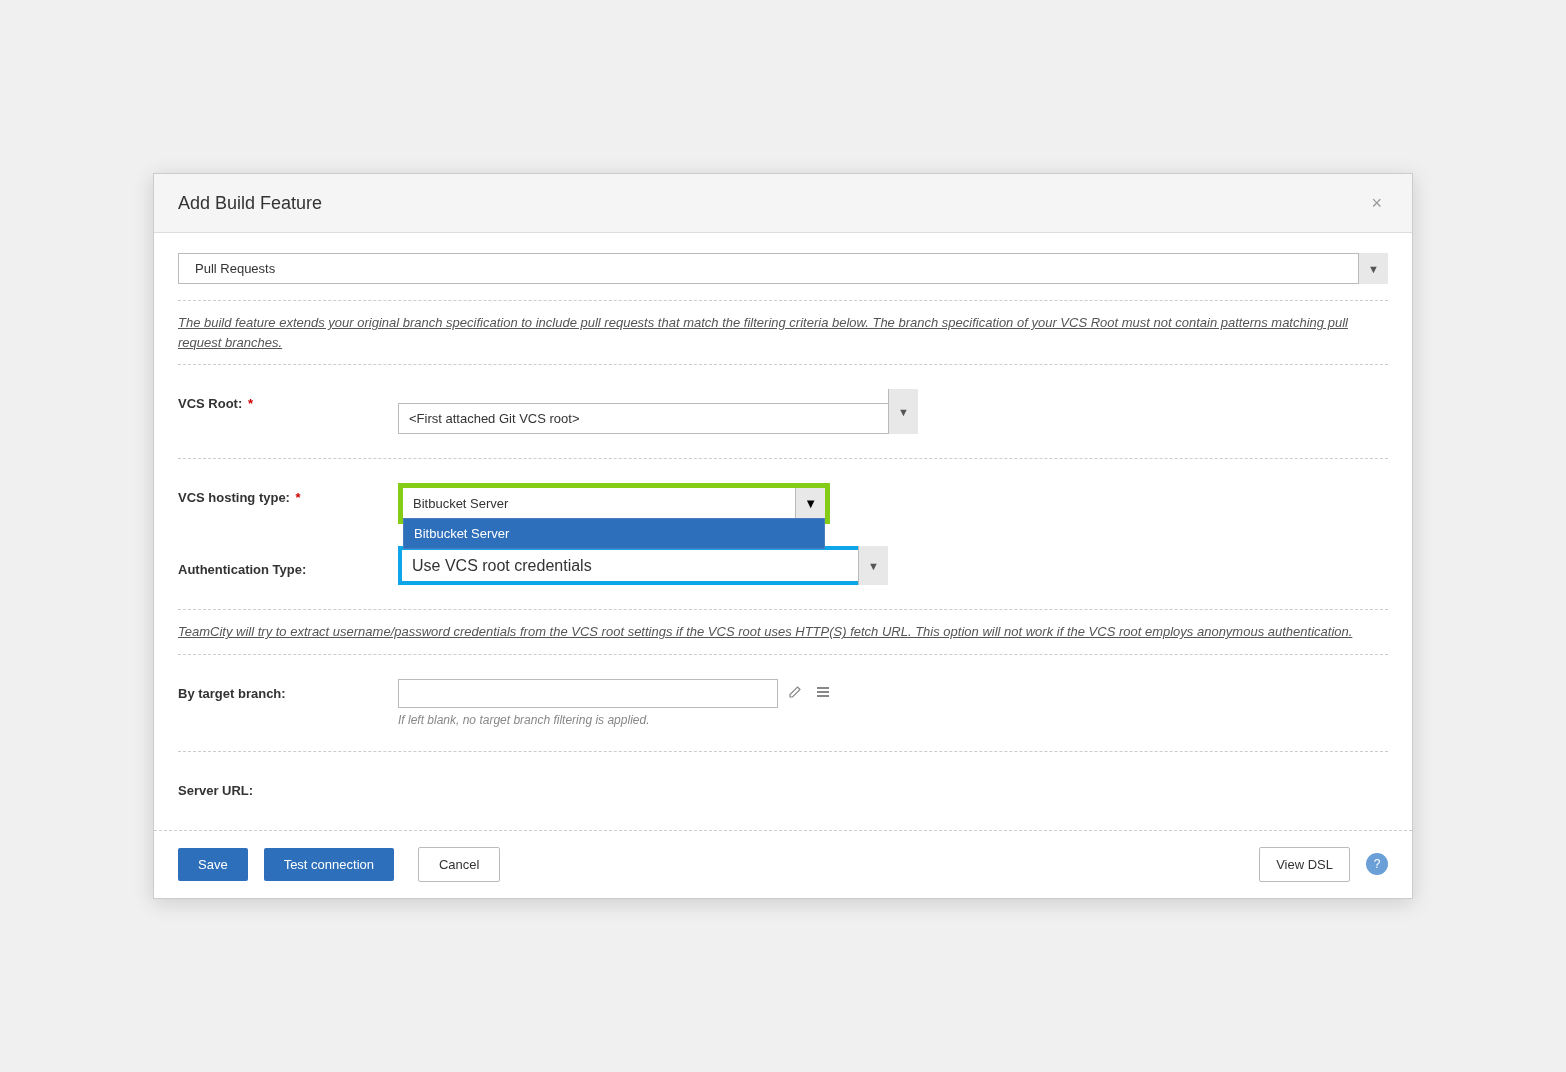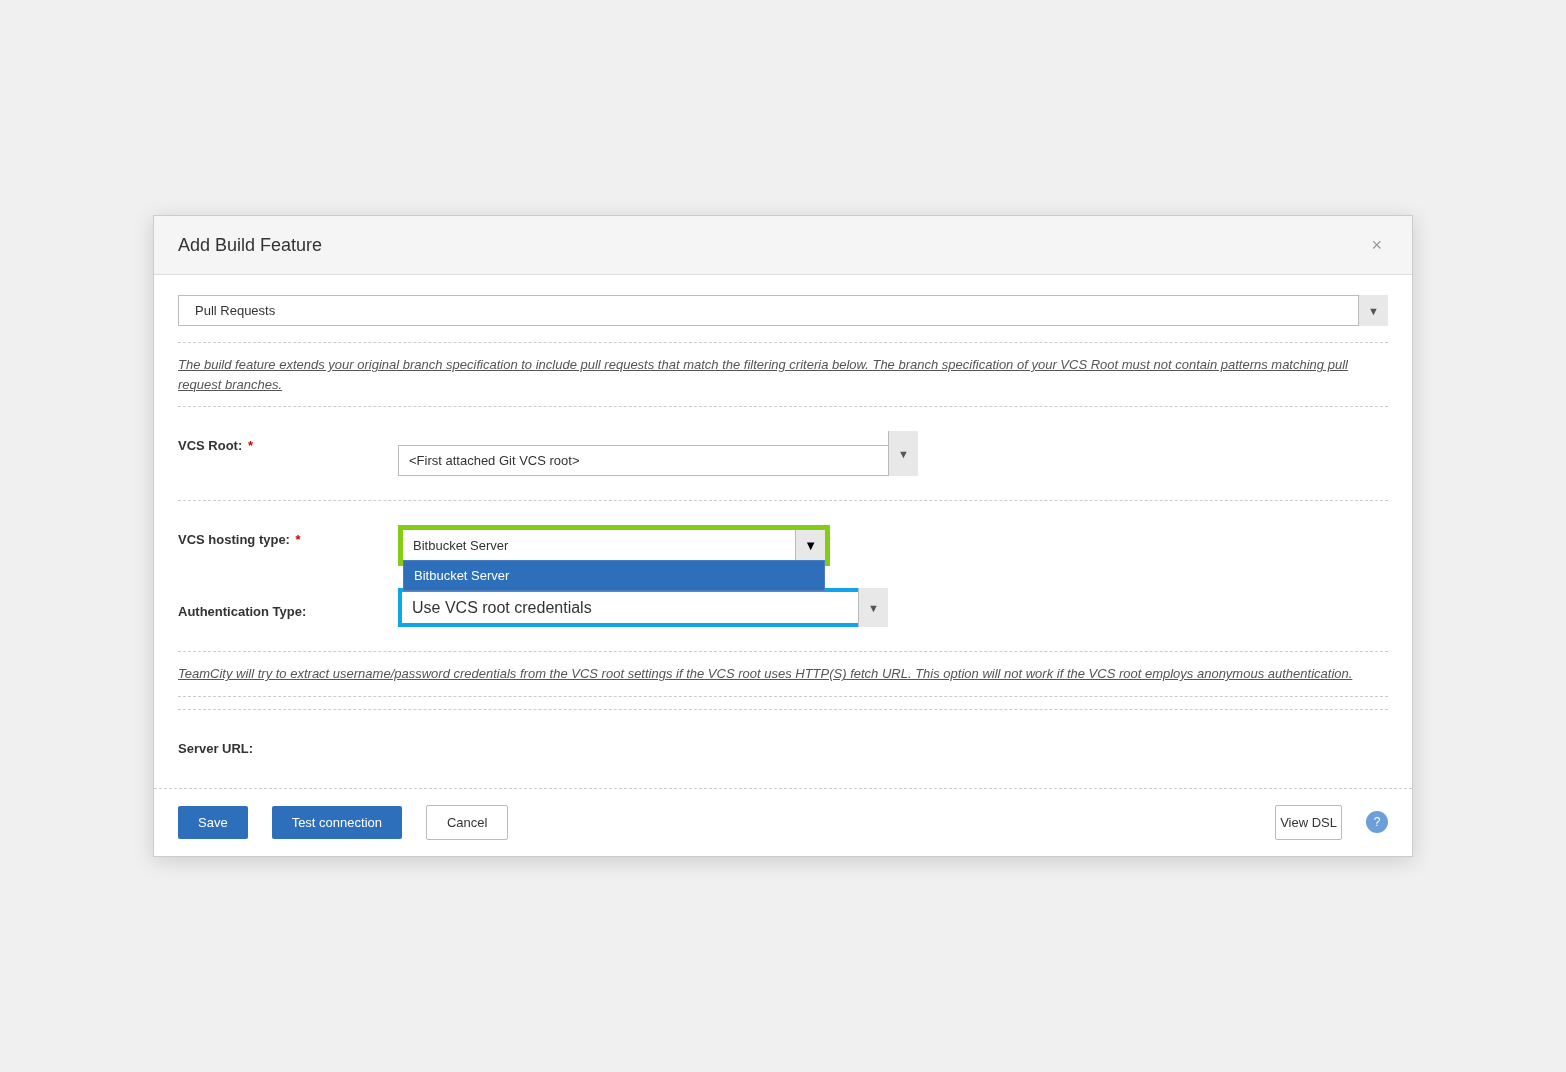--- a/index.html
+++ b/index.html
@@ -223,46 +223,47 @@
     .server-url-row {
       display: flex;
       align-items: center;
       gap: 6px;
     }
     .dialog-footer {
       padding: 16px 24px;
       border-top: 1px dashed #ccc;
       display: flex;
       align-items: center;
-      gap: 24px;
+      gap: 16px;
     }
     .btn-primary {
       background: #2d6fba;
       color: #fff;
       border: none;
       padding: 9px 20px;
       font-size: 13px;
       cursor: pointer;
       border-radius: 2px;
     }
     .btn-secondary {
       background: #fff;
       color: #333;
       border: 1px solid #bbb;
       padding: 9px 20px;
       font-size: 13px;
       cursor: pointer;
       border-radius: 2px;
+      margin-left: 8px;
     }
     .spacer { flex: 1; }
     .view-dsl-btn {
       background: #fff;
       color: #333;
       border: 1px solid #bbb;
-      padding: 9px 4px;
+      padding: 9px 16px;
       font-size: 13px;
       cursor: pointer;
       border-radius: 2px;
     }
     .help-circle {
       width: 22px;
       height: 22px;
       border-radius: 50%;
       background: #6a9fd8;
       color: #fff;
@@ -352,20 +353,43 @@
         </div>
       </div>
     </div>
 
     <hr class="divider">
 
     <p class="description-text">TeamCity will try to extract username/password credentials from the VCS root settings if the VCS root uses HTTP(S) fetch URL. This option will not work if the VCS root employs anonymous authentication.</p>
 
     <hr class="divider">
 
+    <div class="form-row" style="align-items:flex-start;">
+      <div class="form-label">By target branch:</div>
+      <div class="form-control-area">
+        <div class="branch-input-row">
+          <input type="text" class="text-input branch-input" value="" style="">
+
+          <button class="icon-btn" title="Edit">
+            <svg width="14" height="14" viewBox="0 0 14 14" fill="none" xmlns="http://www.w3.org/2000/svg">
+              <path d="M9.5 2L12 4.5L4.5 12H2V9.5L9.5 2Z" stroke="#888" stroke-width="1.2" fill="none"></path>
+            </svg>
+          </button>
+
+          <button class="icon-btn" title="Show list">
+            <svg width="14" height="14" viewBox="0 0 14 14" fill="none" xmlns="http://www.w3.org/2000/svg">
+              <rect x="1" y="2" width="12" height="2" fill="#888"></rect>
+              <rect x="1" y="6" width="12" height="2" fill="#888"></rect>
+              <rect x="1" y="10" width="12" height="2" fill="#888"></rect>
+            </svg>
+          </button>
+        </div>
+        <p class="hint-text">If left blank, no target branch filtering is applied.</p>
+      </div>
+    </div>
 
     <hr class="divider">
 
     <div class="form-row" style="align-items:flex-start;">
       <div class="form-label">Server URL:</div>
     </div>
 
   </div>
 
   <div class="dialog-footer">

